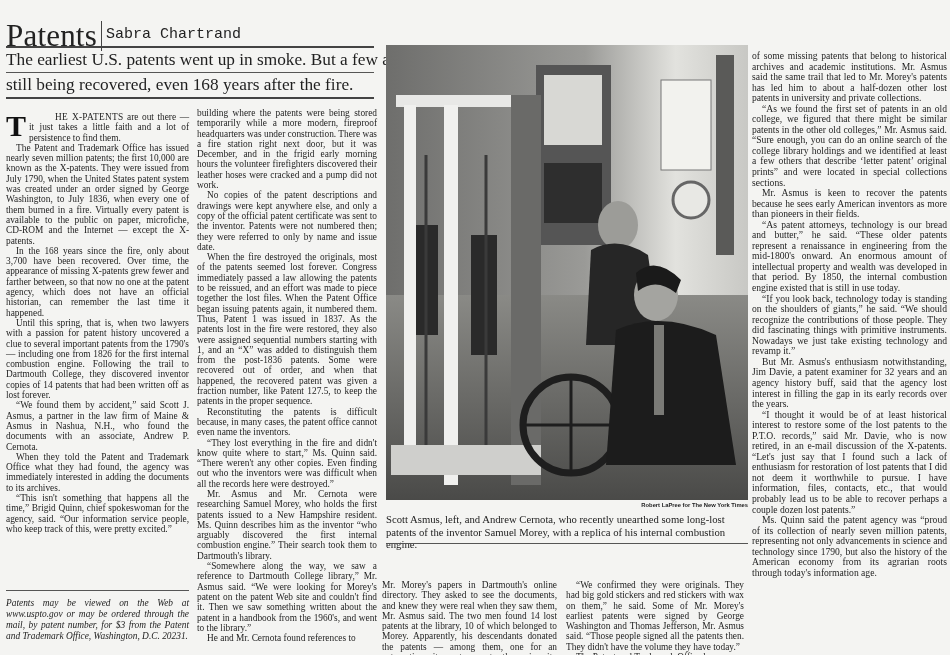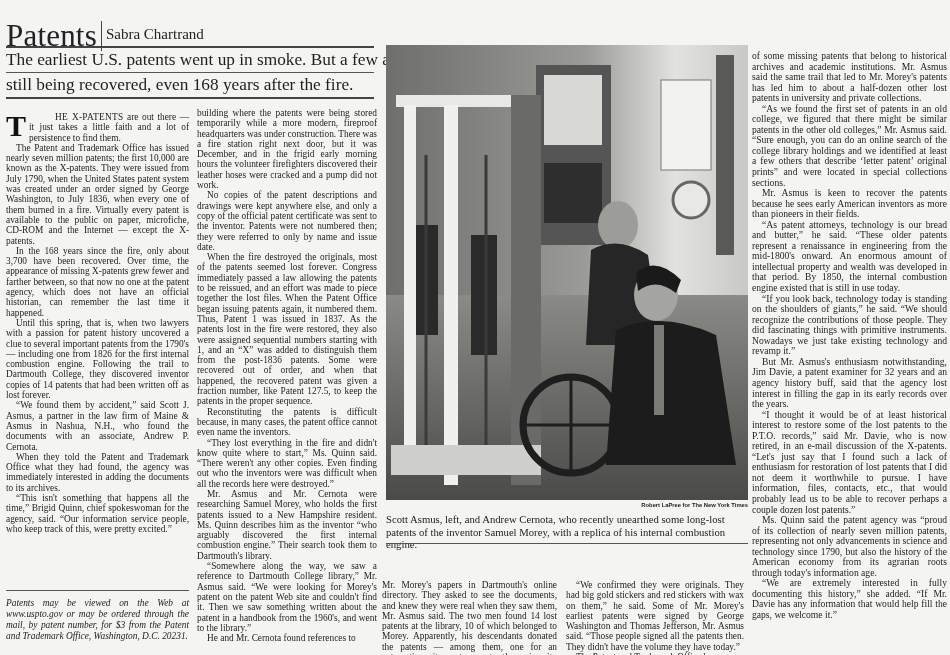--- a/index.html
+++ b/index.html
@@ -12,21 +12,21 @@
   }
   .page { position: absolute; left: 0; top: 0; width: 950px; height: 655px; }
 
   
   .masthead { position: absolute; left: 6px; top: 0; display: flex; align-items: center; margin-top: 20px; }
   .section-title {
     font-family: "Liberation Serif", serif;
     font-size: 31px; line-height: 32px; color: #222; letter-spacing: 0.2px;
   }
   .masthead-divider { width: 1px; height: 30px; background: #444; margin: 0 4px 0 4px; align-self: center; }
-  .byline { font-family: Liberation Serif, serif; font-size: 15px; color: #222; padding-bottom: 4px; }
+  .byline { font-family: Liberation Mono, monospace; font-size: 15px; color: #222; padding-bottom: 4px; }
 
   .deck {
     position: absolute; left: 6px; top: 46px; width: 368px;
   }
   .deck-rule { height: 0; border-top: 1px solid #555; }
   .deck-rule.top { border-top: 2px solid #444; }
   .deck-line {
     font-family: "Liberation Serif", serif;
     font-size: 17.3px; line-height: 22px; color: #1f1f1f;
     padding: 1px 0 1px 0; white-space: nowrap;
@@ -182,16 +182,15 @@
 
   <div class="col col5">
     <p class="noindent">of some missing patents that belong to historical archives and academic institutions. Mr. Asmus said the same trail that led to Mr. Morey's patents has led him to about a half-dozen other lost patents in university and private collections.</p>
     <p>“As we found the first set of patents in an old college, we figured that there might be similar patents in the other old colleges,” Mr. Asmus said. “Sure enough, you can do an online search of the college library holdings and we identified at least a few others that describe ‘letter patent’ original prints” and were located in special collections sections.</p>
     <p>Mr. Asmus is keen to recover the patents because he sees early American inventors as more than pioneers in their fields.</p>
     <p>“As patent attorneys, technology is our bread and butter,” he said. “These older patents represent a renaissance in engineering from the mid-1800's onward. An enormous amount of intellectual property and wealth was developed in that period. By 1850, the internal combustion engine existed that is still in use today.</p>
     <p>“If you look back, technology today is standing on the shoulders of giants,” he said. “We should recognize the contributions of those people. They did fascinating things with primitive instruments. Nowadays we just take existing technology and revamp it.”</p>
     <p>But Mr. Asmus's enthusiasm notwithstanding, Jim Davie, a patent examiner for 32 years and an agency history buff, said that the agency lost interest in filling the gap in its early records over the years.</p>
     <p>“I thought it would be of at least historical interest to restore some of the lost patents to the P.T.O. records,” said Mr. Davie, who is now retired, in an e-mail discussion of the X-patents. “Let's just say that I found such a lack of enthusiasm for restoration of lost patents that I did not deem it worthwhile to pursue. I have information, files, contacts, etc., that would probably lead us to be able to recover perhaps a couple dozen lost patents.”</p>
     <p>Ms. Quinn said the patent agency was “proud of its collection of nearly seven million patents, representing not only advancements in science and technology since 1790, but also the history of the American economy from its agrarian roots through today's information age.</p>
-    <p>“We are extremely interested in fully documenting this history,” she added. “If Mr. Davie has any information that would help fill the gaps, we welcome it.”</p>
   </div>
 
 </div>
 
 </body></html>

